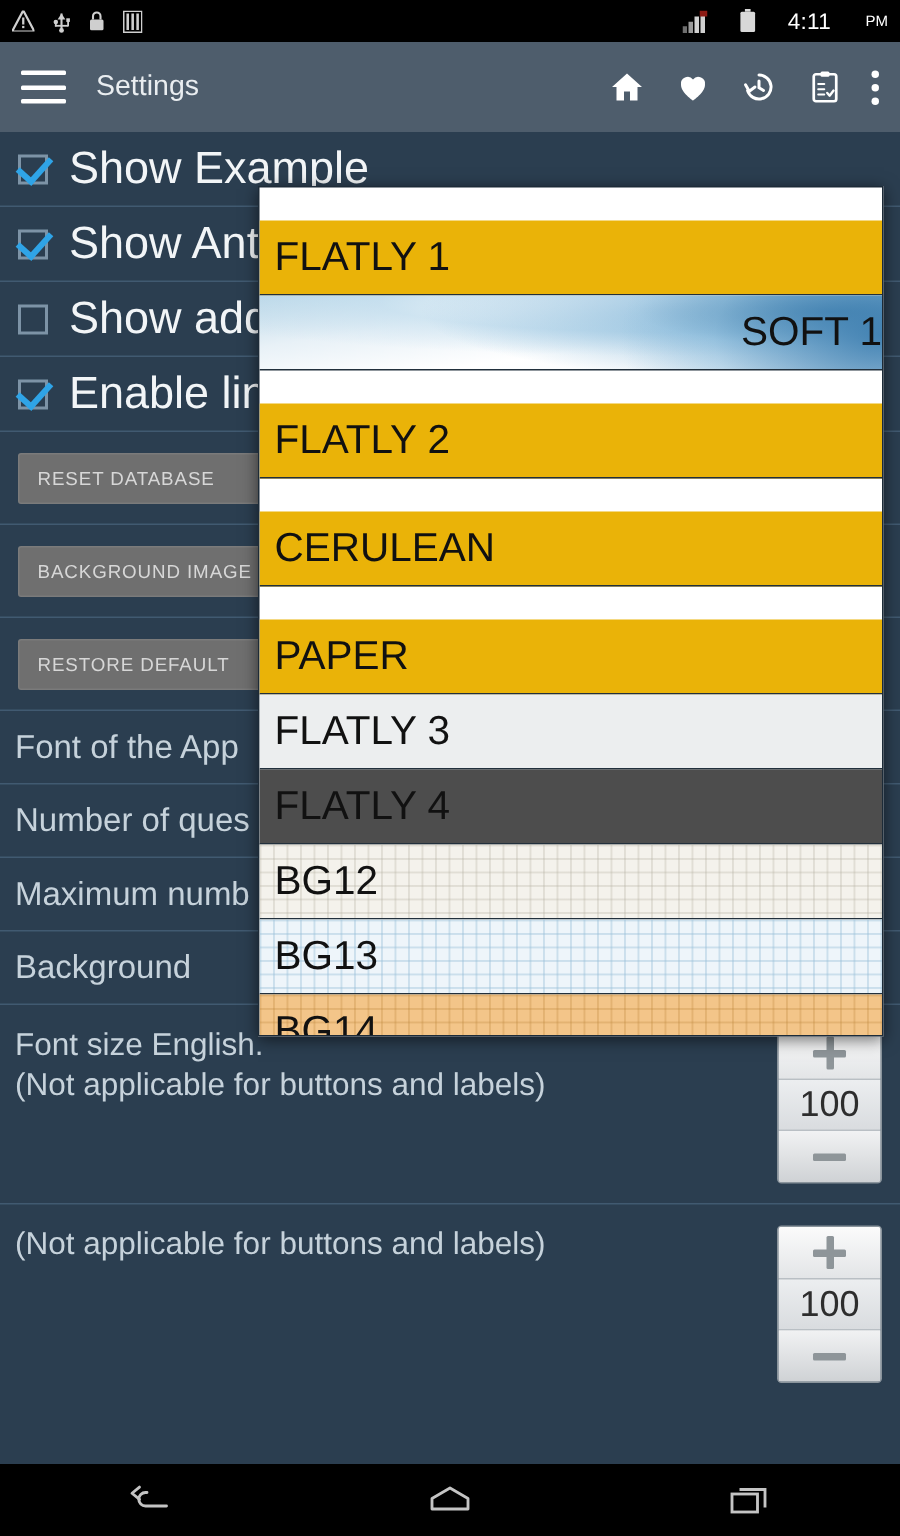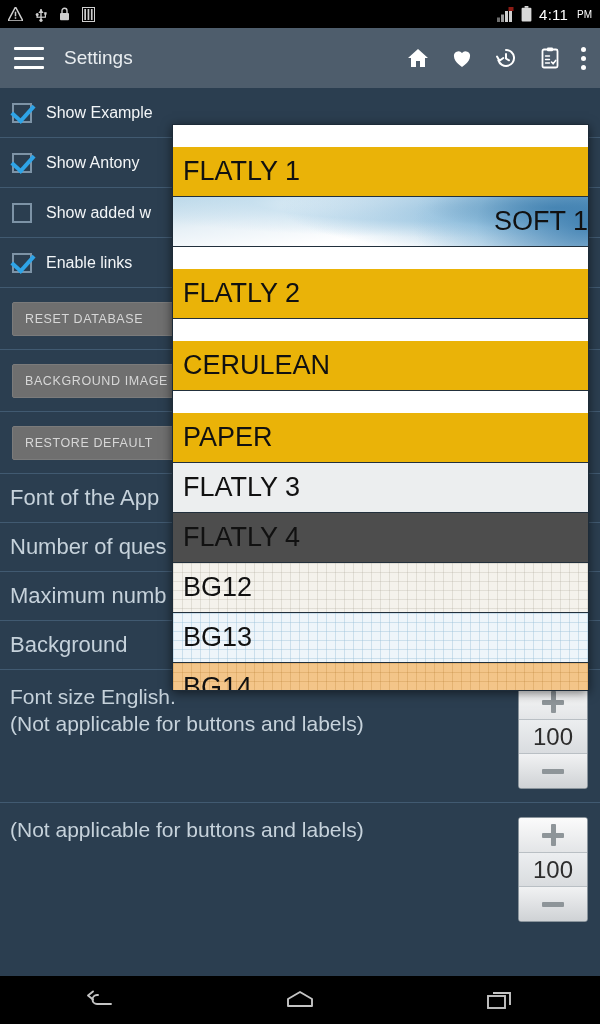--- a/index.html
+++ b/index.html
@@ -11,21 +11,21 @@
   }
   .phone{ position:relative; width:600px; height:1024px; overflow:hidden; background:#2b3e50; }
 
   
   .statusbar{
     position:absolute; left:0; top:0; width:600px; height:28px;
     background:#000; color:#d8d8d8;
     display:flex; align-items:center; padding:0 8px;
   }
   .sb-left{ display:flex; align-items:center; gap:12px; }
-  .sb-right{ margin-left:auto; display:flex; align-items:center; gap:7px; }
+  .sb-right{ margin-left:auto; display:flex; align-items:center; gap:21px; }
   .sb-icon{ display:inline-flex; align-items:center; justify-content:center; }
   .sb-time{ font-size:15px; color:#fff; letter-spacing:.2px; }
   .sb-pm{ font-size:10px; color:#fff; margin-left:2px; }
 
   
   .appbar{
     position:absolute; left:0; top:28px; width:600px; height:60px;
     background:#4e5d6c; display:flex; align-items:center; padding:0 14px;justify-content:center;
   }
   .hamburger{ width:30px; height:22px; display:flex; flex-direction:column; justify-content:space-between; margin-right:20px; cursor:pointer; }
@@ -42,21 +42,21 @@
   .row.nob{ border-bottom:none; }
   .check-row{ height:50px; display:flex; align-items:center; padding-left:12px; }
   .cbox{
     width:20px; height:20px; border:2px solid #7d93a6; background:transparent;
     position:relative; flex:none; margin-right:14px; cursor:pointer;
   }
   .cbox.on::after{
     content:""; position:absolute; left:2px; top:-5px; width:10px; height:18px;
     border:solid #2fa4e7; border-width:0 4px 4px 0; transform:rotate(42deg);
   }
-  .check-label{ color:#f2f5f7; font-size:16px; white-space:nowrap; }
+  .check-label{ color:#f2f5f7; font-size:30px; white-space:nowrap; }
 
   .btn-row{ height:62px; display:flex; align-items:center; padding:0 12px; }
   .gbtn{
     height:34px; background:#6f6f6f; color:#d7d7d7;
     font-size:12.5px; letter-spacing:.6px; display:flex; align-items:center;
     padding:0 12px; border:1px solid #7b7b7b; border-radius:2px; cursor:pointer;
     min-width:260px;
   }
 
   .label-row{ height:49px; display:flex; align-items:center; padding-left:10px; }

